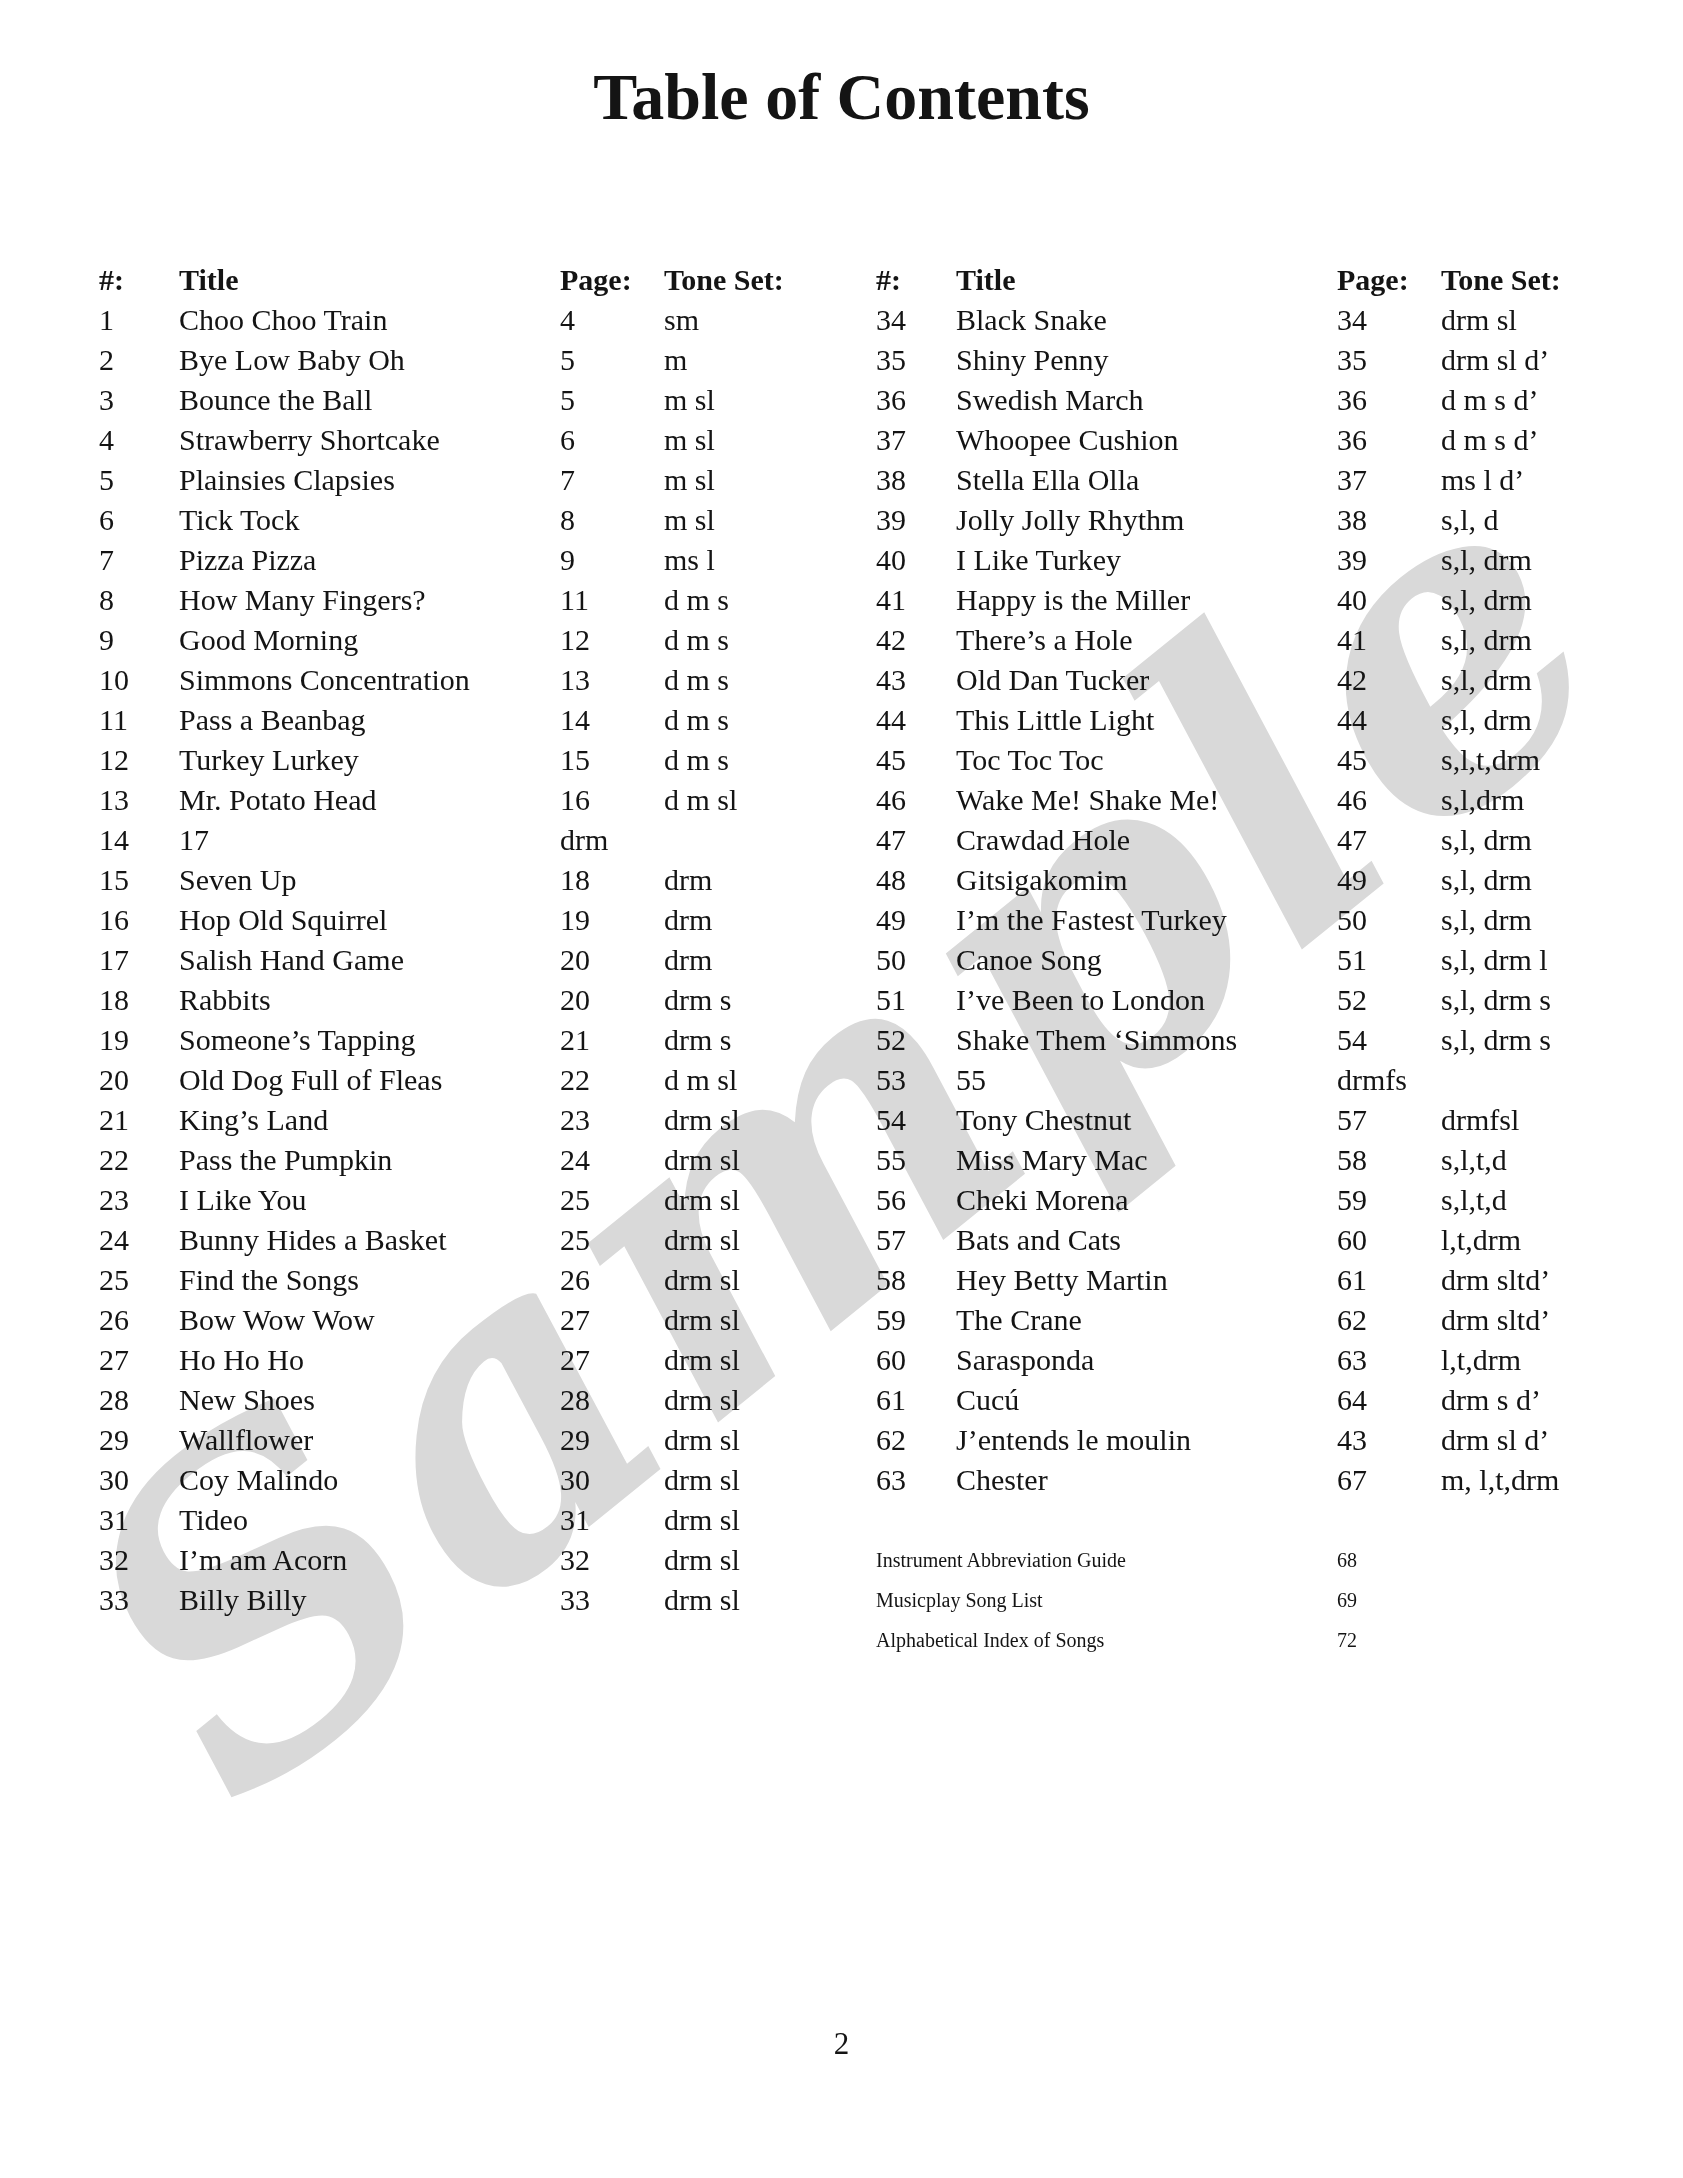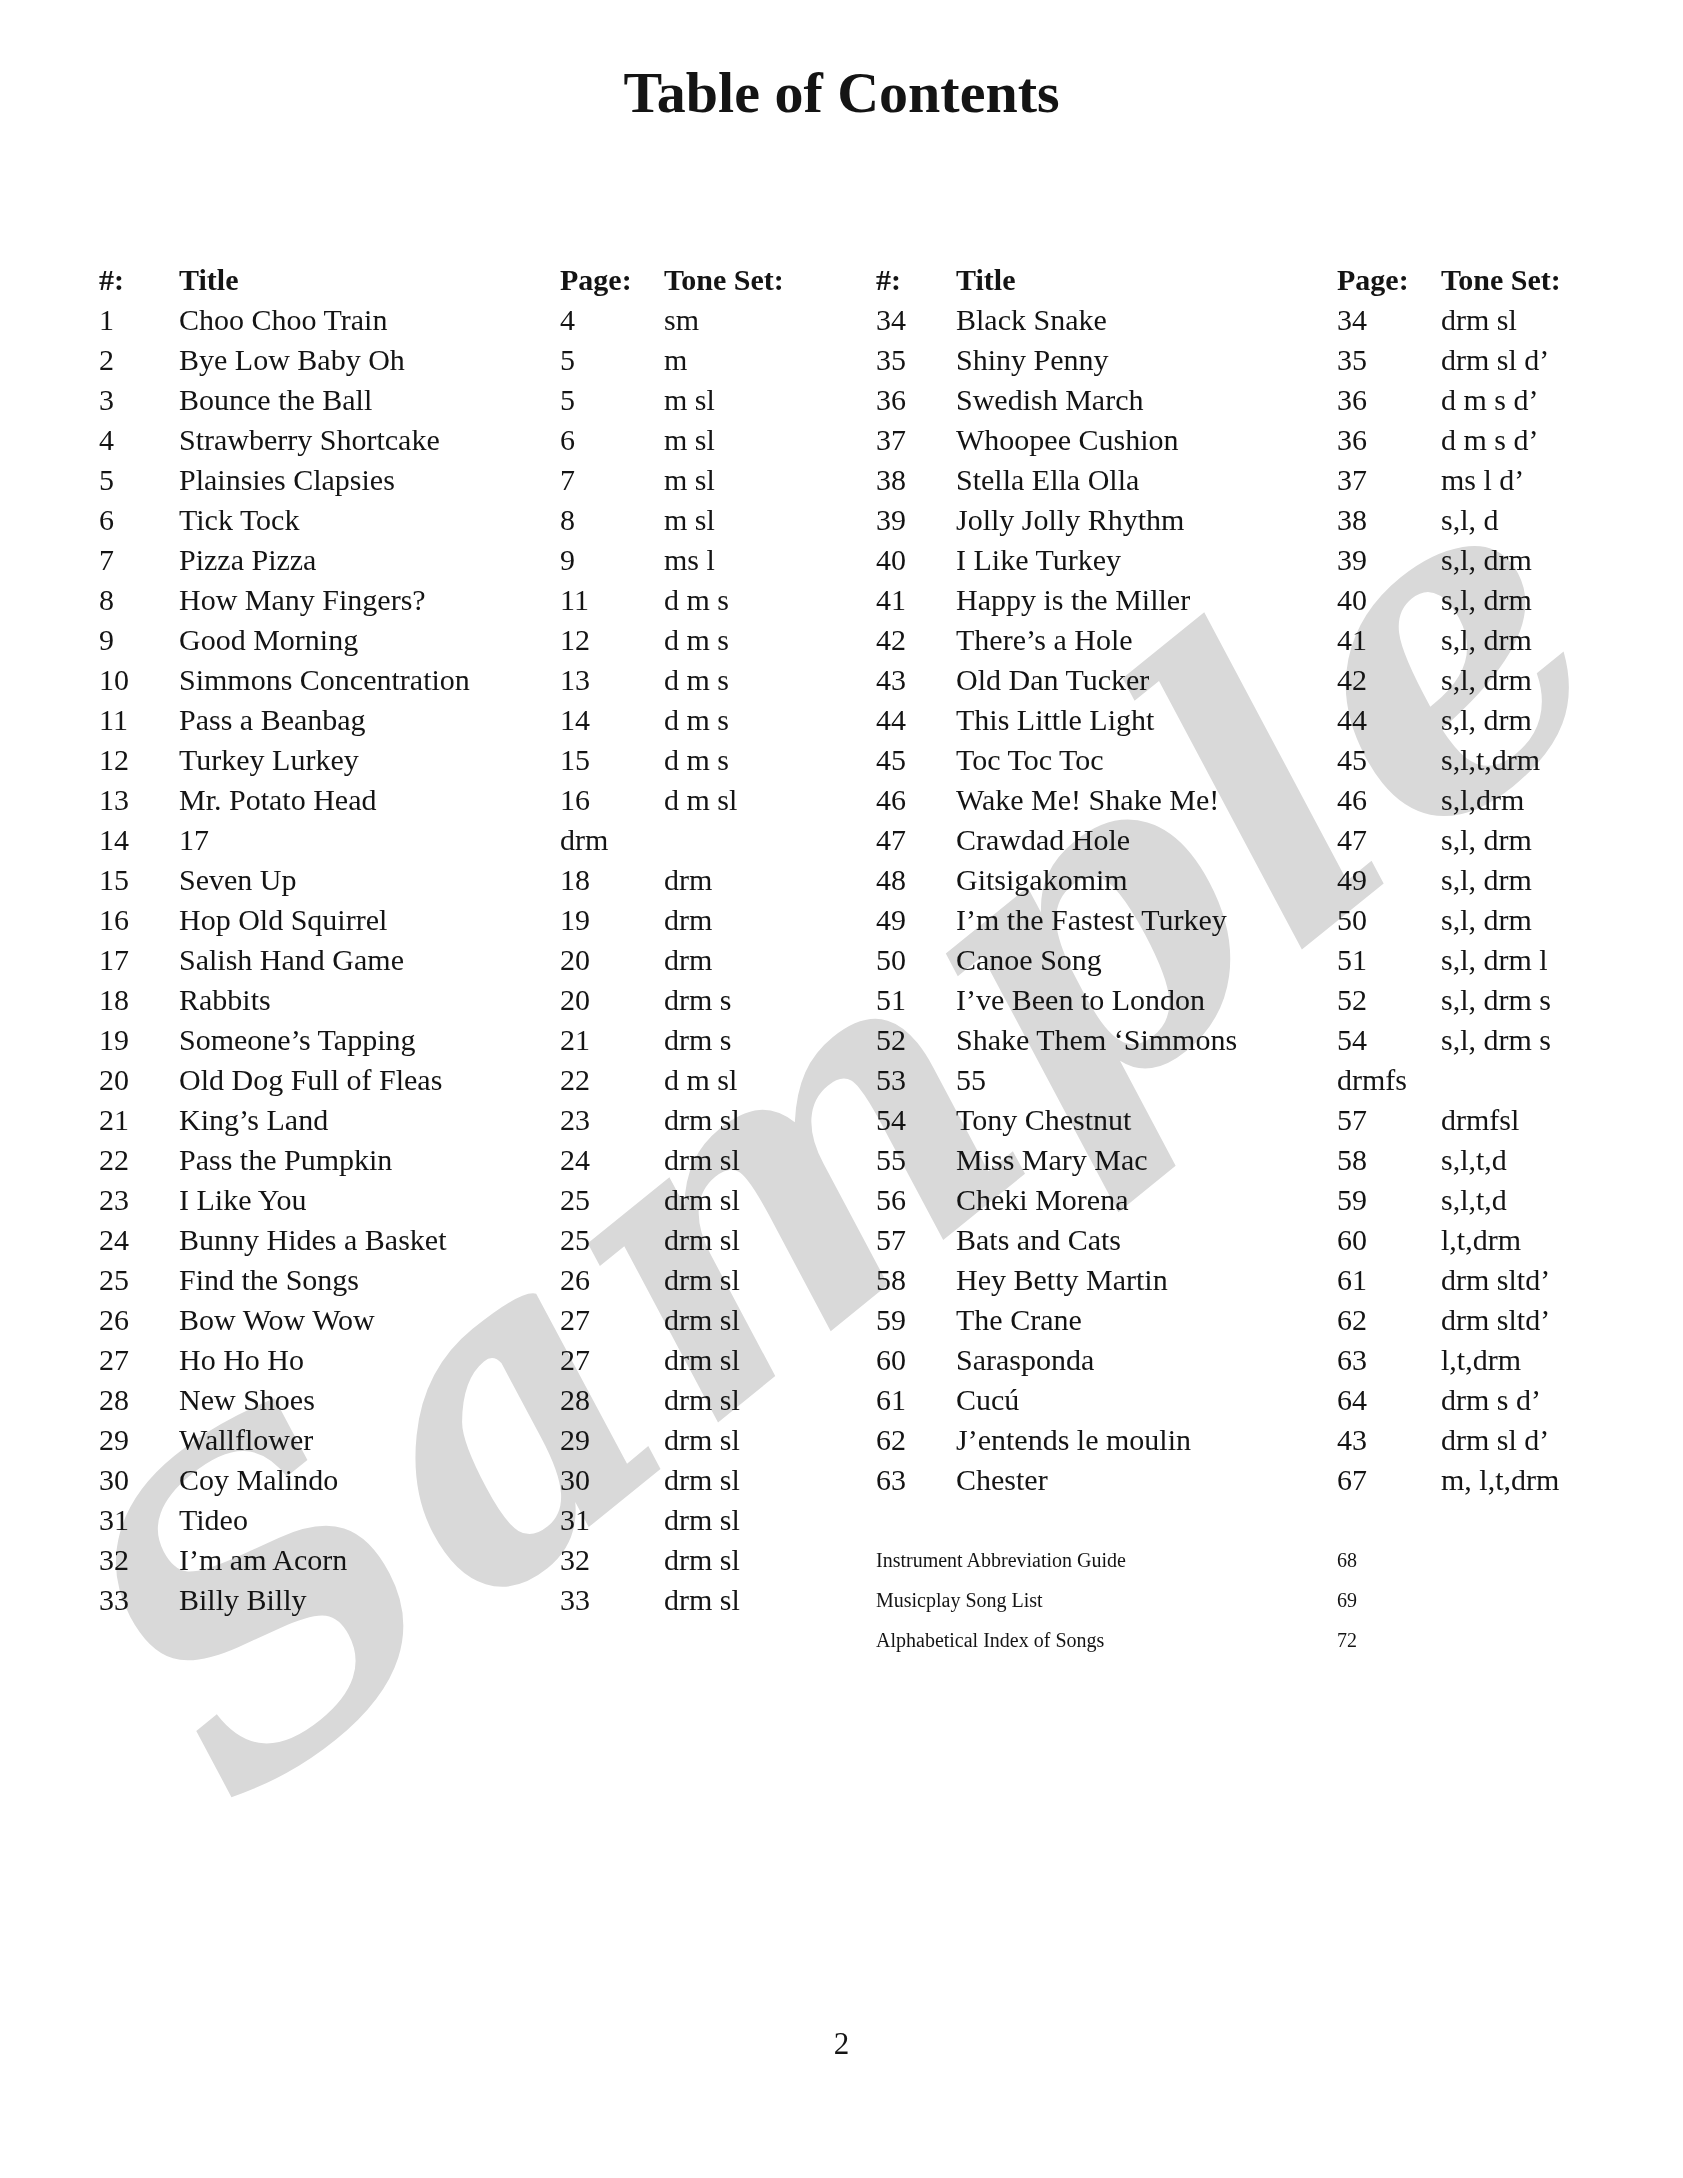--- a/index.html
+++ b/index.html
@@ -26,21 +26,21 @@
     white-space: nowrap;
     z-index: 0;
     pointer-events: none;
   }
   .page-title {
     position: absolute;
     top: 59px;
     left: 0;
     width: 100%;
     text-align: center;
-    font-size: 58px;
+    font-size: 66px;
     font-weight: bold;
     z-index: 1;
   }
   .toc-block {
     position: absolute;
     top: 260px;
     z-index: 1;
   }
   .toc-block.left  { left: 99px; width: 713px; }
   .toc-block.right { left: 876px; width: 752px; }

